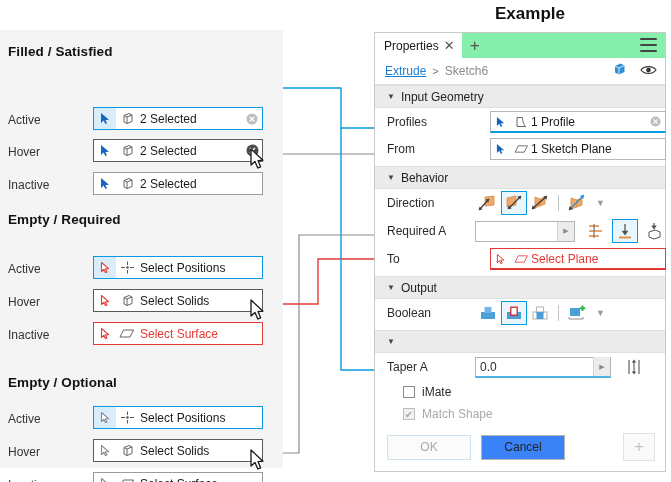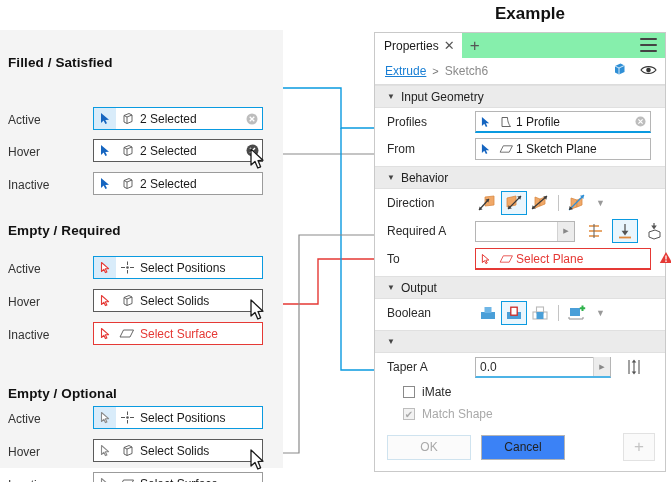--- a/index.html
+++ b/index.html
@@ -15,21 +15,20 @@
   .root{position:absolute;inset:0;}
 
   
   .spec{
     position:absolute;left:0;top:30px;width:283px;height:438px;
     background:#f4f4f4;
   }
   .spec-title{
     position:absolute;font-weight:bold;font-size:13.5px;color:#111;
     letter-spacing:.1px;
-    margin-top:11px;
   }
   .row-label{
     position:absolute;text-align:left;font-size:12px;color:#333;
     width:80px;
   }
   
   .selbox{
     position:absolute;height:23px;box-sizing:border-box;
     background:#ffffff;display:flex;align-items:center;
   }
@@ -90,21 +89,21 @@
     flex:0 0 auto;
   }
   .caret{font-size:8px;color:#444;line-height:1;}
 
   .prow{display:flex;align-items:center;height:28px;flex:0 0 auto;padding-left:12px;}
   .plabel{width:88px;font-size:12px;color:#2a2a2a;flex:0 0 auto;}
   .pctl{flex:1 1 auto;display:flex;align-items:center;}
 
   .pfield{
     height:22px;box-sizing:border-box;background:#fff;border:1px solid #b5b5b5;
-    display:flex;align-items:center;width:176px;
+    display:flex;align-items:center;width:176px;margin-left:15px;
   }
   .pfield.active{border:1px solid #b5b5b5;border-bottom:2px solid #0a9ae0;}
   .pfield.err{border:1px solid #e53935;border-bottom:2px solid #e53935;}
   .pfield.err .txt{color:#e53935;}
   .pfield .cursor{width:20px;display:flex;align-items:center;justify-content:center;flex:0 0 auto;}
   .pfield .gtype{width:20px;display:flex;align-items:center;justify-content:center;flex:0 0 auto;}
   .pfield .txt{flex:1 1 auto;font-size:12px;white-space:nowrap;}
   .pfield .clear{width:20px;flex:0 0 auto;display:flex;align-items:center;justify-content:center;}
   .warn{margin-left:8px;color:#e53935;font-size:13px;}
 

